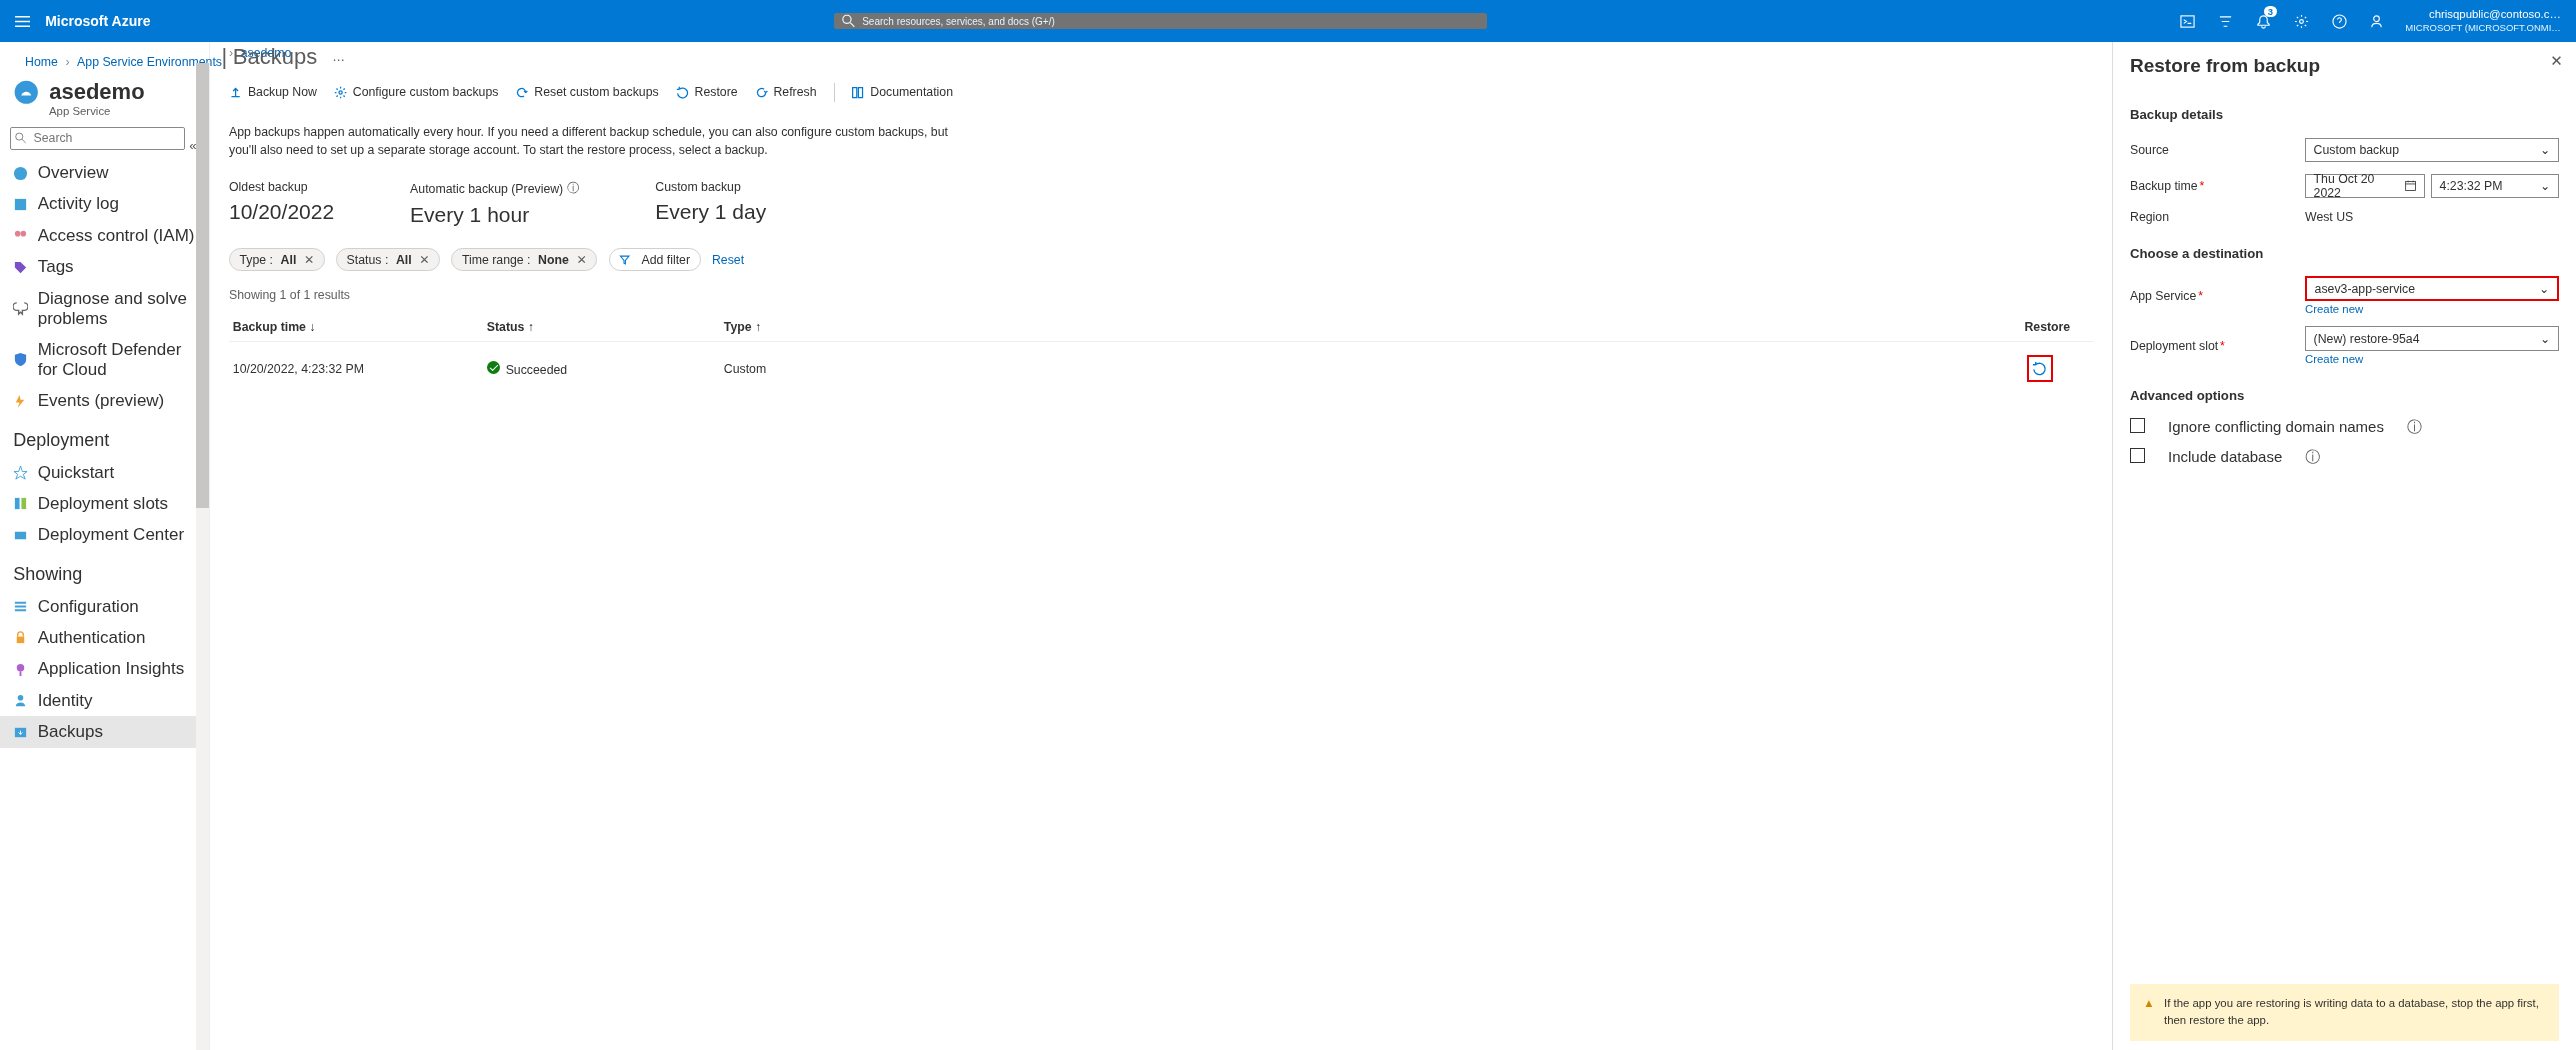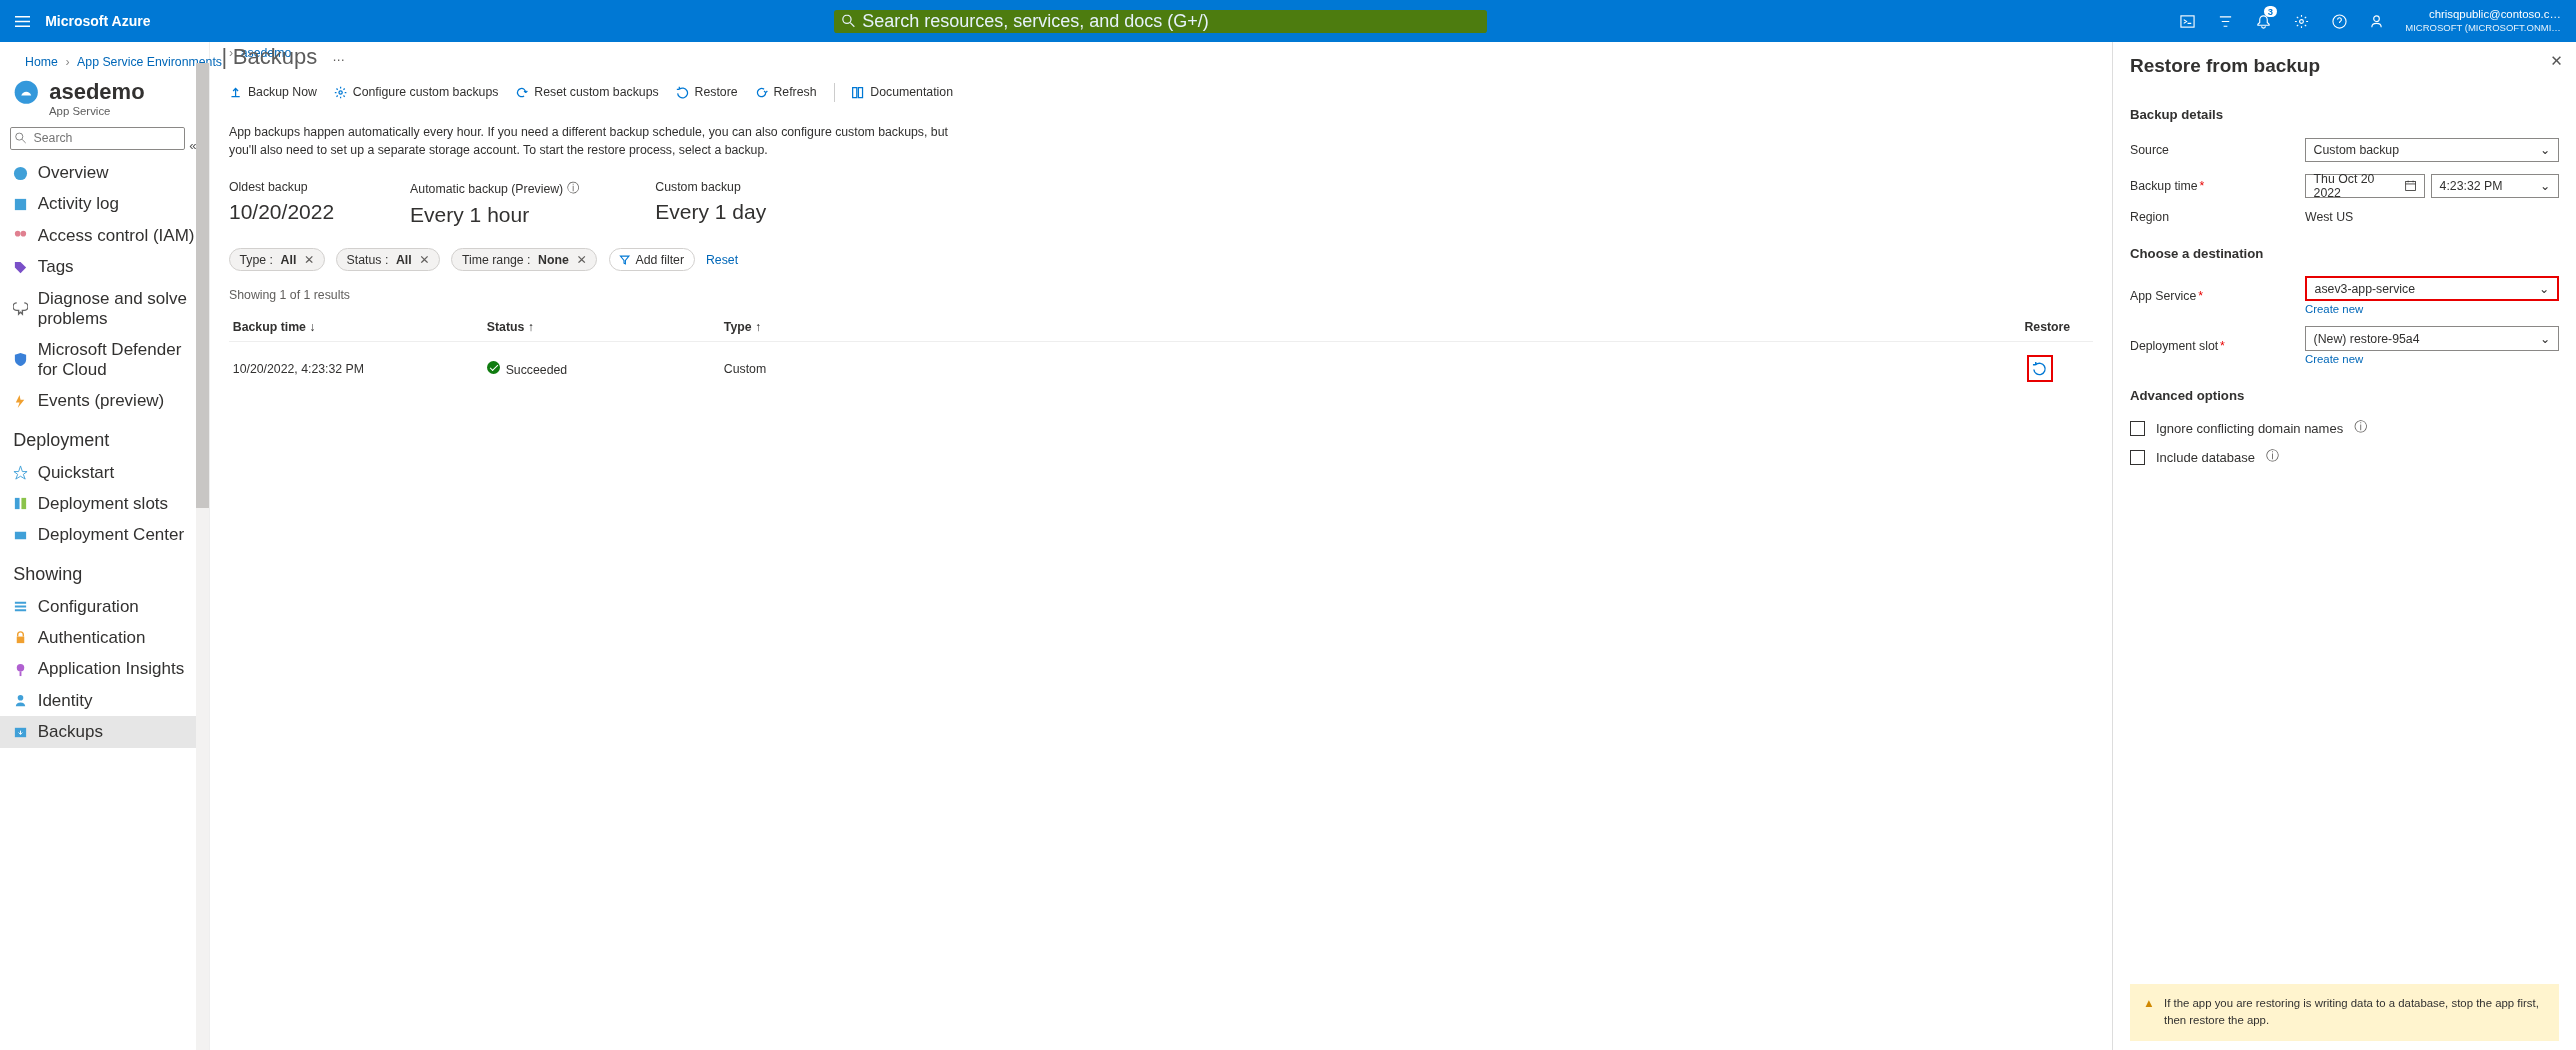--- a/index.html
+++ b/index.html
@@ -1,21 +1,21 @@
 <!DOCTYPE html>
 <html style="font-size:15px"><head>
 <meta charset="utf-8">
 <style>
 *{box-sizing:border-box;margin:0;padding:0;font-family:"Segoe UI",Tahoma,sans-serif}
 body{font-size:12.3px;color:#323130;width:2576px;height:1050px;overflow:hidden;background:#fff}
 .topbar{height:42px;background:#0078d4;display:flex;align-items:center;color:#fff;padding:0 7.6px}
 .ham{width:30px;display:flex;justify-content:center;cursor:pointer}
 .brand{font-size:14px;margin-left:7.6px;font-weight:600}
 .srch-wrap{flex:1;display:flex;justify-content:center}
-.srch{width:653px;height:23px;background:#4d7c0f;border:none;border-radius:2.8px;padding:0 28px;color:#fff;font-size:18px}
+.srch{width:653px;height:16px;background:#737373;border:none;border-radius:2.8px;padding:0 28px;color:#fff;font-size:10px}
 .srch::placeholder{color:#e6f2fb}
 .srch-rel{position:relative}
 .srch-icon{position:absolute;left:7.6px;top:50%;transform:translateY(-50%);color:#e6f2fb}
 .tb-icons{display:flex;align-items:center;gap:3.8px;margin-left:auto}
 .tb-ico{width:34px;height:38px;display:flex;align-items:center;justify-content:center;cursor:pointer;position:relative}
 .acct{text-align:right;font-size:11.4px;padding:0 7.6px;line-height:1.3;max-width:199px;overflow:hidden}
 .acct .sub{font-size:9.5px;opacity:.9;white-space:nowrap;overflow:hidden;text-overflow:ellipsis}
 .bell-badge{position:absolute;top:3.8px;right:3.8px;background:#fff;color:#0078d4;border-radius:7.6px;font-size:9.5px;font-weight:700;padding:0 3.8px;line-height:11.4px}
 .layout{display:flex;height:calc(100% - 42px)}
 .leftcol{width:210px;border-right:0.9px solid #eee;padding:7.6px 0;position:relative;flex-shrink:0}
@@ -43,21 +43,21 @@
 .tool{display:flex;align-items:center;gap:5.7px;cursor:pointer}
 .tool .ti{color:#0078d4}
 .vdiv{width:0.9px;height:19px;background:#ccc}
 .infobox{padding:7.6px 0;font-size:12.3px;line-height:1.5;color:#323130;max-width:719px}
 .stats{display:flex;gap:76px;padding:13.2px 0}
 .stat .lbl{font-size:12.3px;color:#323130;display:flex;align-items:center;gap:3.8px}
 .stat .val{font-size:21px;padding-top:5.7px}
 .filters{display:flex;align-items:center;gap:11.4px;padding:7.6px 0}
 .pill{border:0.9px solid #d2d0ce;background:#f3f2f1;border-radius:13.2px;padding:3.8px 9.5px;display:flex;align-items:center;gap:7.6px;font-size:12.3px}
 .pill .x{color:#605e5c;cursor:pointer}
-.pill-outline{border:0.9px solid #d2d0ce;border-radius:13.2px;padding:3.8px 9.5px;display:flex;align-items:center;gap:5px;font-size:12.3px;cursor:pointer}
+.pill-outline{border:0.9px solid #d2d0ce;border-radius:13.2px;padding:3.8px 9.5px;display:flex;align-items:center;gap:11px;font-size:12.3px;cursor:pointer}
 .linkb{color:#0067b8;cursor:pointer}
 .count{padding:9.5px 0;color:#605e5c;font-size:12.3px}
 .thead{display:flex;padding:7.6px 3.8px;font-size:12.3px;font-weight:600;border-bottom:0.9px solid #eee}
 .c1{width:254px}
 .c2{width:237px}
 .c3{width:237px}
 .c4{flex:1;text-align:right;padding-right:19px}
 .trow{display:flex;align-items:center;padding:13.2px 3.8px;font-size:12.3px}
 .succ{color:#107c10;margin-right:5.7px;display:inline-block;width:13.2px;height:13.2px;border-radius:50%;background:#107c10;position:relative}
 .succ::after{content:"";position:absolute;left:2.8px;top:4.7px;width:6.6px;height:2.8px;border-left:1.9px solid #fff;border-bottom:1.9px solid #fff;transform:rotate(-45deg)}
@@ -68,21 +68,21 @@
 .pdesc{font-size:12.3px;line-height:1.5}
 .pdesc a{color:#0067b8;text-decoration:none}
 .section-h{font-weight:600;font-size:13.2px;padding:17px 0 9.5px 0}
 .field{display:flex;align-items:center;padding:5.7px 0;font-size:12.3px}
 .flabel{width:175px;flex-shrink:0}
 .req{color:#e80000;margin-left:1.9px}
 .dd{border:0.9px solid #8a8886;height:24.6px;flex:1;display:flex;align-items:center;justify-content:space-between;padding:0 7.6px;cursor:pointer;font-size:12.3px;background:#fff}
 .dd-red{border:2.8px solid #e80000!important}
 .dd-small{width:128px;flex:none}
 .dd-date{flex:1;display:flex;align-items:center;justify-content:space-between;padding:0 7.6px;border:0.9px solid #8a8886;height:24.6px;margin-right:5.7px}
-.chk{display:flex;align-items:flex-end;gap:11px;padding:5.7px 0;font-size:13px}
+.chk{display:flex;align-items:flex-start;gap:23px;padding:5.7px 0;font-size:15px}
 .chk .box{width:15px;height:15px;border:0.9px solid #323130}
 .alert{background:#fff4ce;padding:11.4px 13.2px;font-size:11.4px;display:flex;gap:9.5px;margin-top:auto;line-height:1.5}
 .alert .wico{color:#d08700;flex-shrink:0}
 .cnew{color:#0067b8;font-size:11.4px;cursor:pointer;margin-top:1.9px}
 svg{display:block}
 </style>
 </head>
 <body>
 
 <div class="topbar">

